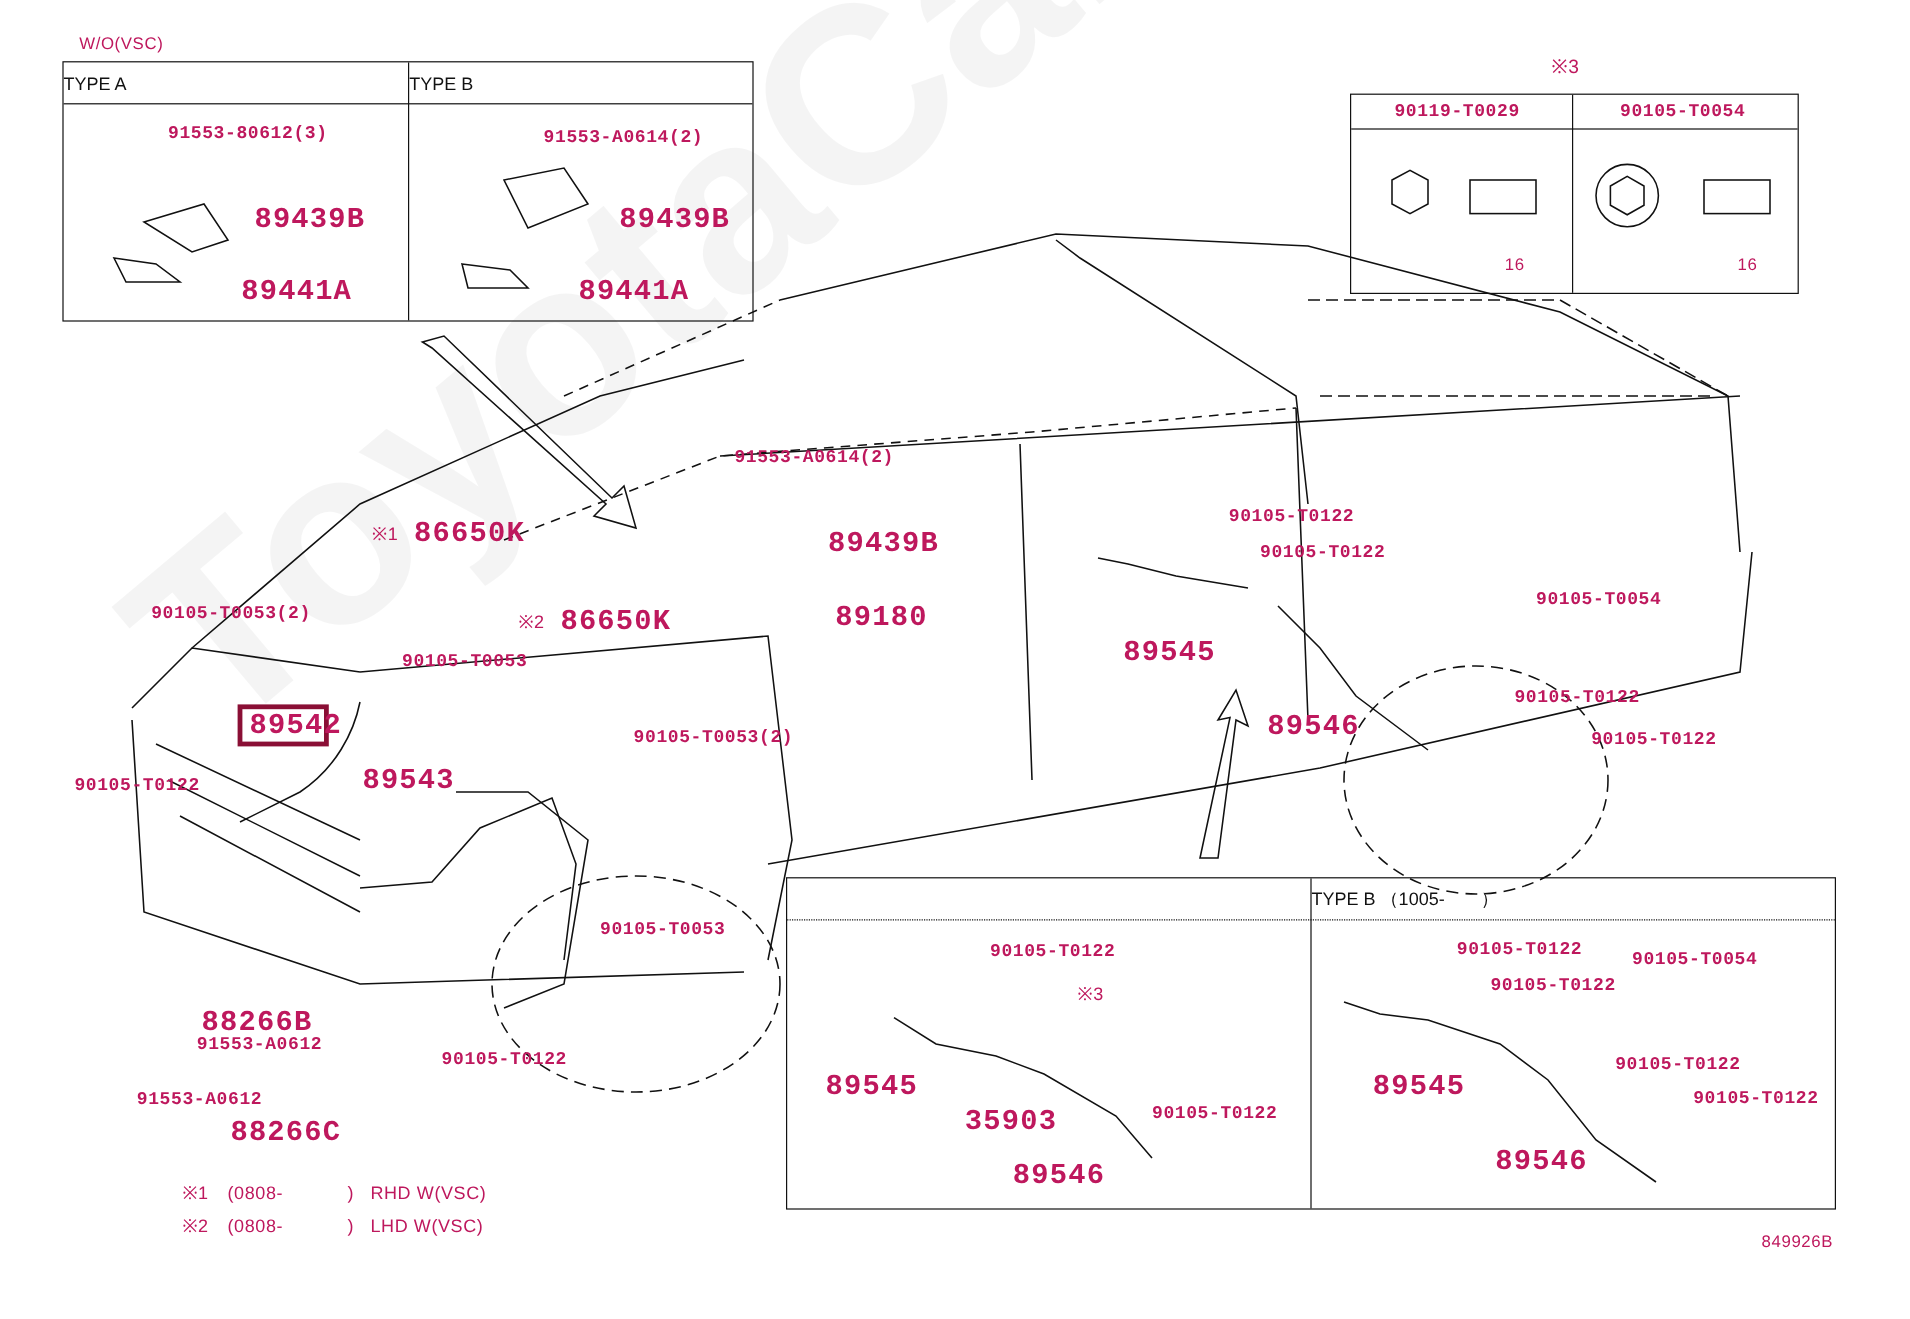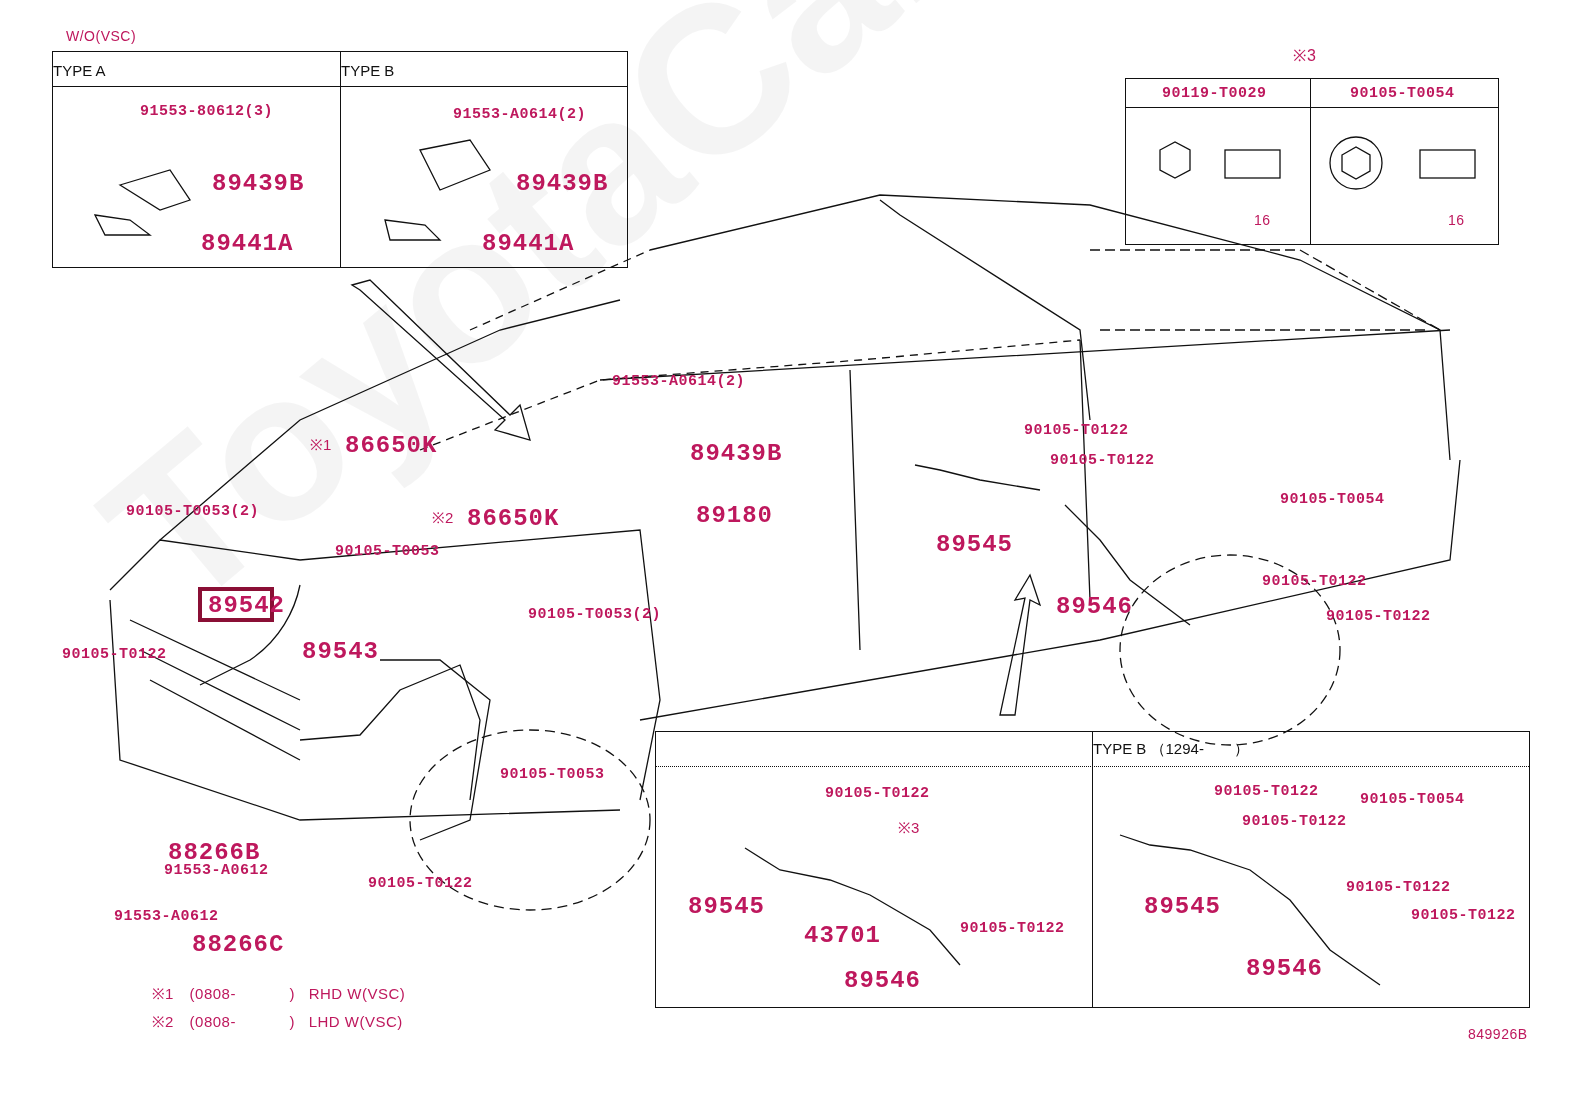--- a/index.html
+++ b/index.html
@@ -130,26 +130,26 @@
 <div style="position:absolute; left:152px; top:1011px;">
   <span class="lbl thin" style="position:static;">※2</span>
   <span class="lbl thin" style="position:static; margin-left:6px;">(0808-</span>
   <span class="lbl thin" style="position:static; margin-left:44px;">)</span>
   <span class="lbl thin" style="position:static; margin-left:4px;margin-top:20px;">LHD W(VSC)</span>
 </div>
 
 <div class="box" style="left:655px; top:731px; width:873px; height:275px;">
   <div class="hdr" style="top:34px; border-bottom-style:dotted;"></div>
   <div class="vdiv" style="left:436px;"></div>
-  <div class="hdrtxt" style="left:437px; width:436px; top:8px;">TYPE B （1294-　　）</div>
+  <div class="hdrtxt" style="left:437px; width:436px; top:8px;">TYPE B （1005-　　）</div>
 </div>
 <div class="lbl" style="left:825px; top:785px;">90105-T0122</div>
 <div class="lbl thin" style="left:898px; top:817px;">※3</div>
 <div class="lbl big" style="left:688px; top:893px;">89545</div>
-<div class="lbl big" style="left:804px; top:922px;">43701</div>
+<div class="lbl big" style="left:804px; top:922px;">35903</div>
 <div class="lbl" style="left:960px; top:920px;">90105-T0122</div>
 <div class="lbl big" style="left:844px; top:967px;">89546</div>
 
 <div class="lbl" style="left:1214px; top:783px;">90105-T0122</div>
 <div class="lbl" style="left:1242px; top:813px;">90105-T0122</div>
 <div class="lbl" style="left:1360px; top:791px;">90105-T0054</div>
 <div class="lbl big" style="left:1144px; top:893px;">89545</div>
 <div class="lbl" style="left:1346px; top:879px;">90105-T0122</div>
 <div class="lbl" style="left:1411px; top:907px;">90105-T0122</div>
 <div class="lbl big" style="left:1246px; top:955px;">89546</div>

